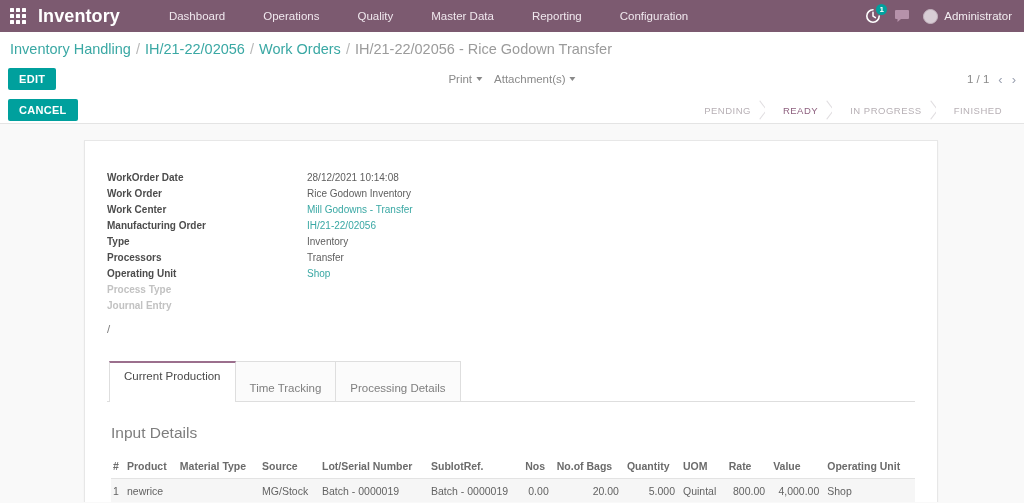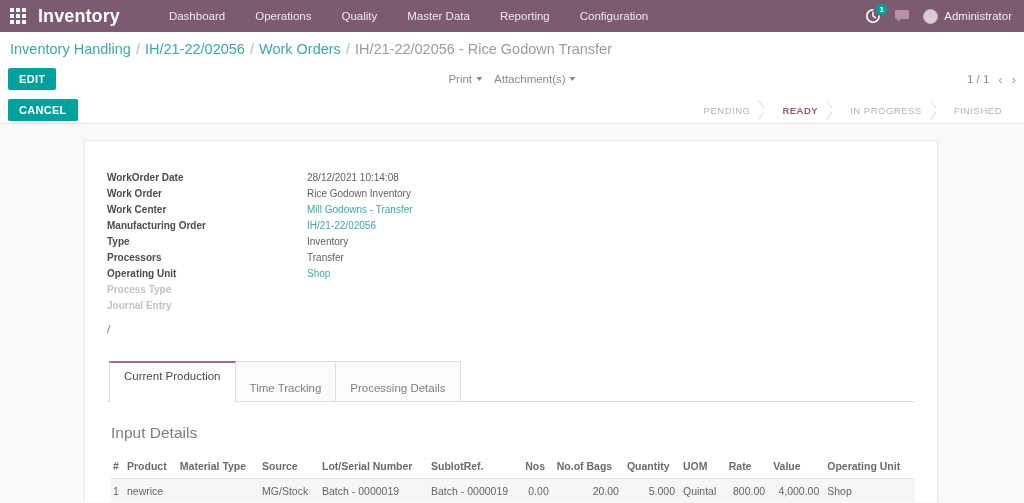--- a/index.html
+++ b/index.html
@@ -29,21 +29,21 @@
     cursor: pointer;
   }
   .apps-icon i { background: #ffffff; display: block; border-radius: 0.5px; }
   .brand {
     font-size: 18px;
     font-weight: bold;
     letter-spacing: 0.1px;
     margin-right: 38px;
     white-space: nowrap;
   }
-  .nav-menu { display: flex; align-items: center; gap: 8px; flex: 1; }
+  .nav-menu { display: flex; align-items: center; gap: 16px; flex: 1; }
   .nav-item {
     font-size: 11.5px;
     color: #f0e8ee;
     padding: 6px 11px;
     white-space: nowrap;
     cursor: pointer;
   }
   .nav-right { display: flex; align-items: center; gap: 13px; padding-right: 2px; }
   .activity-wrap { position: relative; width: 16px; height: 16px; cursor: pointer; }
   .badge {
@@ -145,21 +145,21 @@
     position: relative;
     display: flex; align-items: center;
     padding: 0 14px 0 18px;
     font-size: 9.5px;
     letter-spacing: 0.5px;
     color: #b7b0b5;
     background: #ffffff;
     cursor: pointer;
     white-space: nowrap;
   }
-  .status-step.active { color: #8d5f7e; font-weight: bold; }
+  .status-step.active { color: #8d5f7e; font-weight: normal; }
   .status-step:not(:last-child)::after {
     content: "";
     position: absolute;
     right: -1px; top: 50%;
     width: 11px; height: 11px;
     border-top: 1px solid #e0dde0;
     border-right: 1px solid #e0dde0;
     transform: translateY(-50%) rotate(45deg) skew(8deg,8deg);
   }
   .status-step:first-child { padding-left: 10px; }

